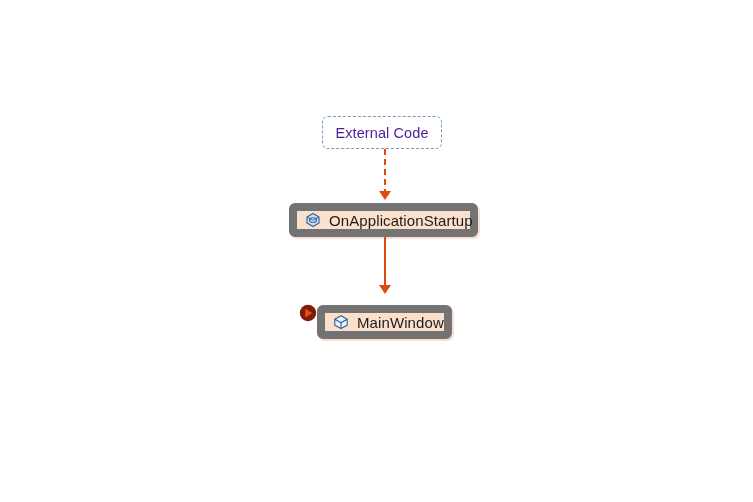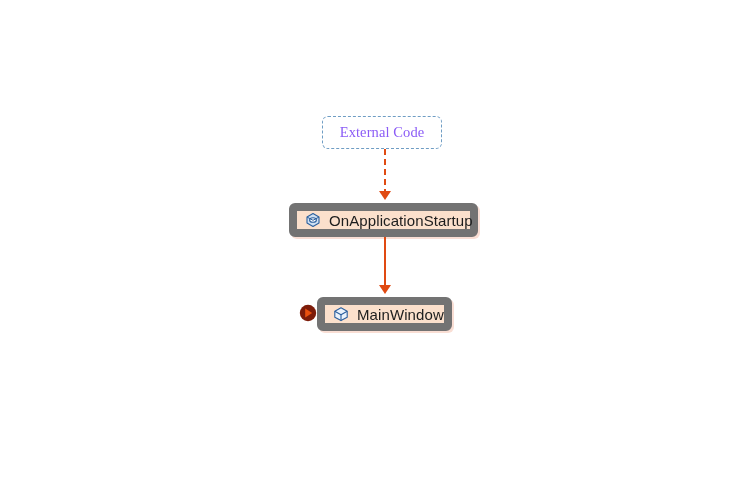--- a/index.html
+++ b/index.html
@@ -31,24 +31,23 @@
     white-space: nowrap;
   }
 
   
   .node-external {
     border: 1px dashed #6f9dc4;
     background: transparent;
     justify-content: center;
   }
   .node-external .node-label {
-    color: #8b5cf6;
+    color: #4c1d95;
     font-size: 14.5px;
     letter-spacing: .1px;
-    font-family: Liberation Serif, serif;
   }
 
   
   .node-frame {
     background: #fbe0cc;
     border: 8px solid #737373;
     box-shadow: 2px 2px 0 0 rgba(224,74,18,0.18);
     padding-left: 8px;
   }
   .node-frame .node-label {
@@ -116,21 +115,21 @@
   <div class="edge-line" style="left:384px; top:237px; height:52px;"></div>
   <div class="edge-arrow" style="left:379px; top:285px;"></div>
 
   <div class="stmt-marker" style="left:299px; top:304px;">
     <svg viewBox="0 0 18 18" width="18" height="18" aria-hidden="true">
       <circle cx="9" cy="9" r="8.2" fill="#7d1c0a"></circle>
       <path d="M6.2,4.4 L13.2,9 L6.2,13.6 Z" fill="#e8500f"></path>
     </svg>
   </div>
 
-  <div class="node node-frame" style="left:317px; top:297px; width:135px; height:34px;">
+  <div class="node node-frame" style="left:317px; top:305px; width:135px; height:34px;">
     <span class="node-icon">
       <svg viewBox="0 0 16 16" width="16" height="16" aria-hidden="true">
         <polygon points="8,1.8 14.2,5.3 14.2,11.2 8,14.6 1.8,11.2 1.8,5.3" fill="#eaf2fb" stroke="#2b5f9e" stroke-width="1.1" stroke-linejoin="round"></polygon>
         <path d="M1.8,5.3 L8,8.8 L14.2,5.3" fill="none" stroke="#2b5f9e" stroke-width="1.1" stroke-linejoin="round"></path>
         <line x1="8" y1="8.8" x2="8" y2="14.6" stroke="#2b5f9e" stroke-width="1.1"></line>
       </svg>
     </span>
     <span class="node-label">MainWindow</span>
   </div>
 

